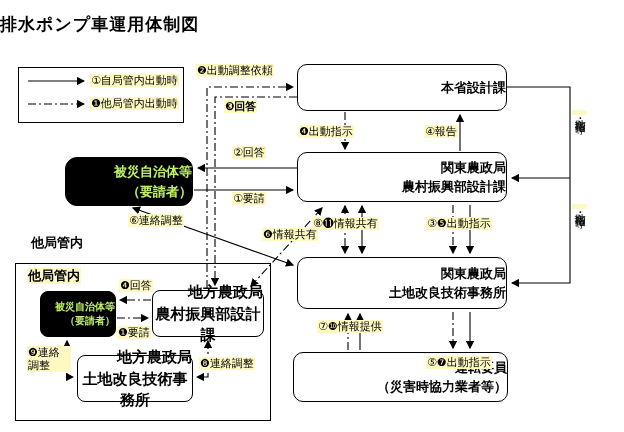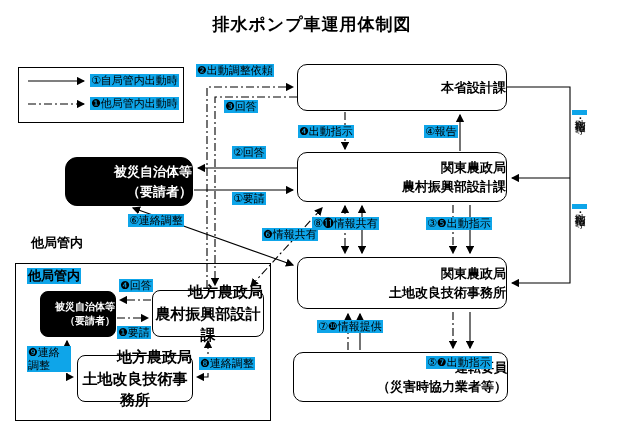--- a/index.html
+++ b/index.html
@@ -1,36 +1,36 @@
 <!DOCTYPE html>
 <html><head>
 <meta charset="utf-8">
 <style>
   html,body{margin:0;padding:0;background:#fff;}
   #stage{
     position:relative;width:624px;height:432px;background:#fff;overflow:hidden;
     font-family:"Liberation Sans","DejaVu Sans",sans-serif;color:#000;
   }
   #title{
-    position:absolute;top:13px;left:0;width:624px;text-align:center;
+    position:absolute;top:13px;left:0;width:624px;
     font-size:17px;font-weight:bold;letter-spacing:1px;
   }
   .box{
     position:absolute;border:1.4px solid #000;border-radius:10px;background:#fff;
     display:flex;flex-direction:column;align-items:flex-end;justify-content:center;
     text-align:center;font-weight:bold;font-size:13px;line-height:1.5;box-sizing:border-box;
   }
-  .box.black{background:#000;color:#ffffff;border:1.4px solid #000;border-radius:12px;}
+  .box.black{background:#000;color:#bef264;border:1.4px solid #000;border-radius:12px;}
   .box.small{font-size:15px;line-height:1.45;border-radius:8px;}
   .box.tiny{font-size:10px;line-height:1.4;border-radius:8px;}
   .frame{
     position:absolute;border:1px solid #000;background:transparent;box-sizing:border-box;
   }
   .lbl{
-    position:absolute;font-size:11px;white-space:nowrap;background:#0ea5e9;line-height:1.2;
+    position:absolute;font-size:11px;white-space:nowrap;background:#fef9c3;line-height:1.2;
     padding:0 1px;
   }
   .lbl.bold{font-weight:bold;font-size:13px;}
   .lbl.wrap{white-space:normal;}
   .lbl.vert{
     writing-mode:vertical-rl;text-orientation:upright;letter-spacing:1px;white-space:nowrap;
   }
   svg{position:absolute;top:0;left:0;}
 </style>
 </head>
@@ -122,21 +122,21 @@
     <span>土地改良技術事務所</span>
   </div>
 
   <div class="lbl" style="left:90px;top:74px;">①自局管内出動時</div>
   <div class="lbl" style="left:90px;top:97px;">❶他局管内出動時</div>
 
   <div class="lbl bold" style="left:30px;top:235px;background:transparent;">他局管内</div>
   <div class="lbl bold" style="left:27px;top:268px;">他局管内</div>
 
   <div class="lbl" style="left:196px;top:64px;">❷出動調整依頼</div>
-  <div class="lbl" style="left:224px;top:100px;">❸回答</div>
+  <div class="lbl" style="left:224px;top:100px;font-weight:bold;">❸回答</div>
   <div class="lbl" style="left:298px;top:125px;">❹出動指示</div>
   <div class="lbl" style="left:424px;top:125px;">④報告</div>
   <div class="lbl" style="left:232px;top:146px;">②回答</div>
   <div class="lbl" style="left:232px;top:192px;">①要請</div>
   <div class="lbl" style="left:128px;top:214px;">⑥連絡調整</div>
   <div class="lbl" style="left:262px;top:228px;">❻情報共有</div>
   <div class="lbl" style="left:312px;top:217px;">⑧⓫情報共有</div>
   <div class="lbl" style="left:426px;top:217px;">③❺出動指示</div>
   <div class="lbl" style="left:317px;top:320px;">⑦❿情報提供</div>
   <div class="lbl" style="left:426px;top:312px;margin-top:44px;">⑤❼出動指示</div>

